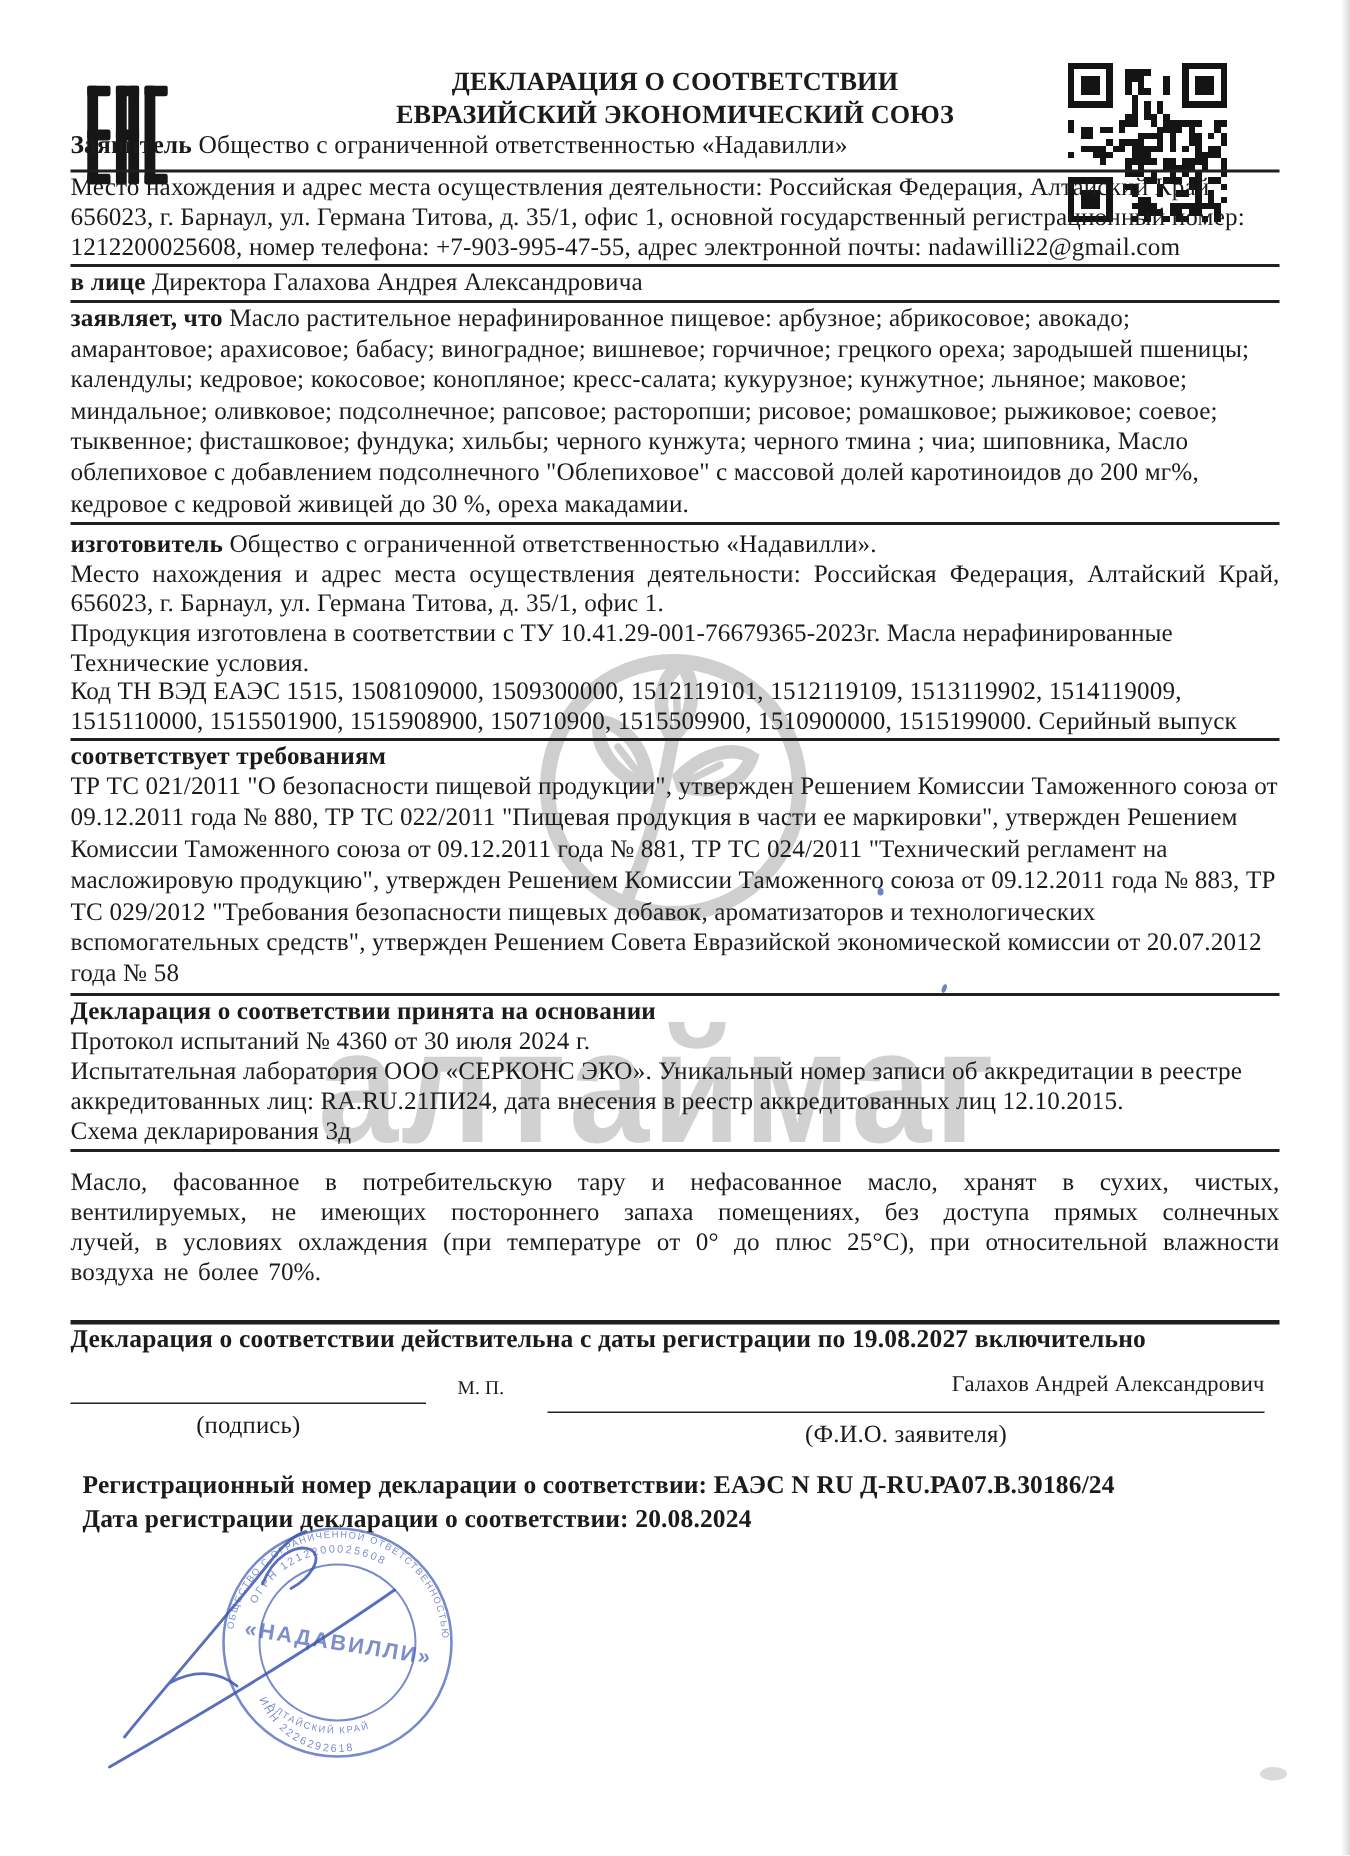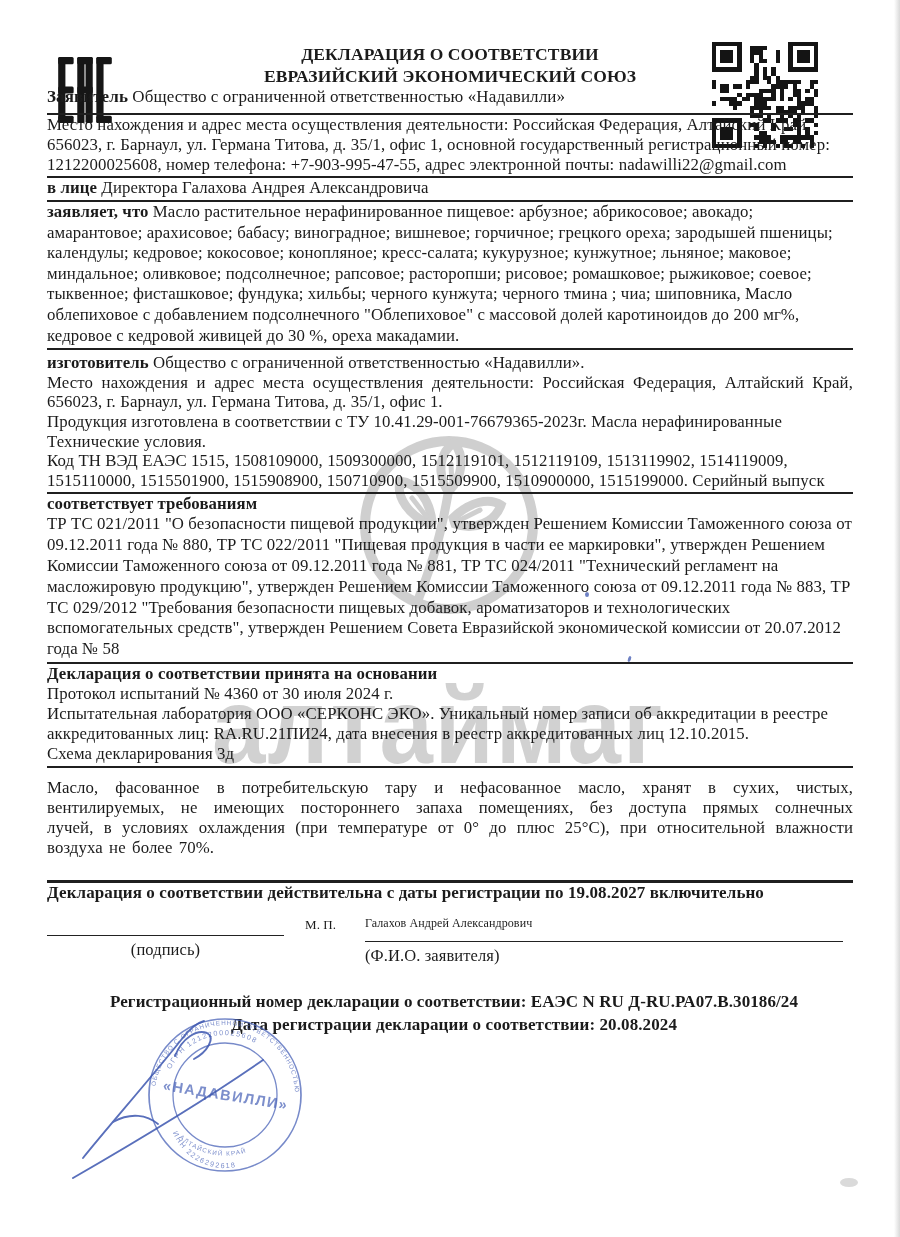--- a/index.html
+++ b/index.html
@@ -53,24 +53,24 @@
   .addinfo-h{margin-top:4px;}
   .addinfo-b{margin-top:10px;}
   .addinfo-b .jline{text-align:justify;text-align-last:justify;word-spacing:2px;}
   .addinfo-b .jline.last{text-align-last:left;}
   .r8{margin-top:22px;}
   .validity{margin-top:7px;font-weight:bold;font-size:17px;}
   .sigrow{position:relative;height:58px;margin-top:9px;}
   .sig-line-left{position:absolute;left:0;top:23px;width:237px;border-bottom:1.8px solid #222;}
   .sig-caption{position:absolute;left:0;top:28px;width:237px;text-align:center;font-size:16.5px;}
   .mp{position:absolute;left:258px;top:3px;font-size:13px;}
-  .fio{position:absolute;left:318px;top:1px;width:478px;text-align:left;font-size:12px;}
+  .fio{position:absolute;left:318px;top:1px;width:478px;text-align:right;font-size:15px;}
   .sig-line-right{position:absolute;left:318px;top:29px;width:478px;border-bottom:1.8px solid #222;}
-  .fio-caption{position:absolute;left:318px;top:34px;width:478px;font-size:16.5px;}
-  .reg{margin-top:20px;font-weight:bold;font-size:17px;line-height:23px;padding-left:8px;text-align:center;}
+  .fio-caption{position:absolute;left:318px;top:34px;width:478px;text-align:center;font-size:16.5px;}
+  .reg{margin-top:8px;font-weight:bold;font-size:17px;line-height:23px;padding-left:8px;}
   
   .stamp{position:absolute;left:55px;top:1000px;z-index:3;}
   
   .scan-edge{position:absolute;right:0;top:0;width:6px;height:1237px;z-index:4;
     background:linear-gradient(to right, rgba(120,120,120,0), rgba(120,120,120,.28));}
   .scan-blob{position:absolute;left:840px;top:1178px;width:18px;height:9px;border-radius:50%;
     background:#c2c2c2;opacity:.6;z-index:1;}
   .speck{position:absolute;width:4px;height:5px;border-radius:50%;background:#3d57b0;opacity:.75;z-index:2;}
   .speck1{left:585px;top:592px;}
   .speck2{left:628px;top:656px;width:3px;height:6px;transform:rotate(20deg);}

